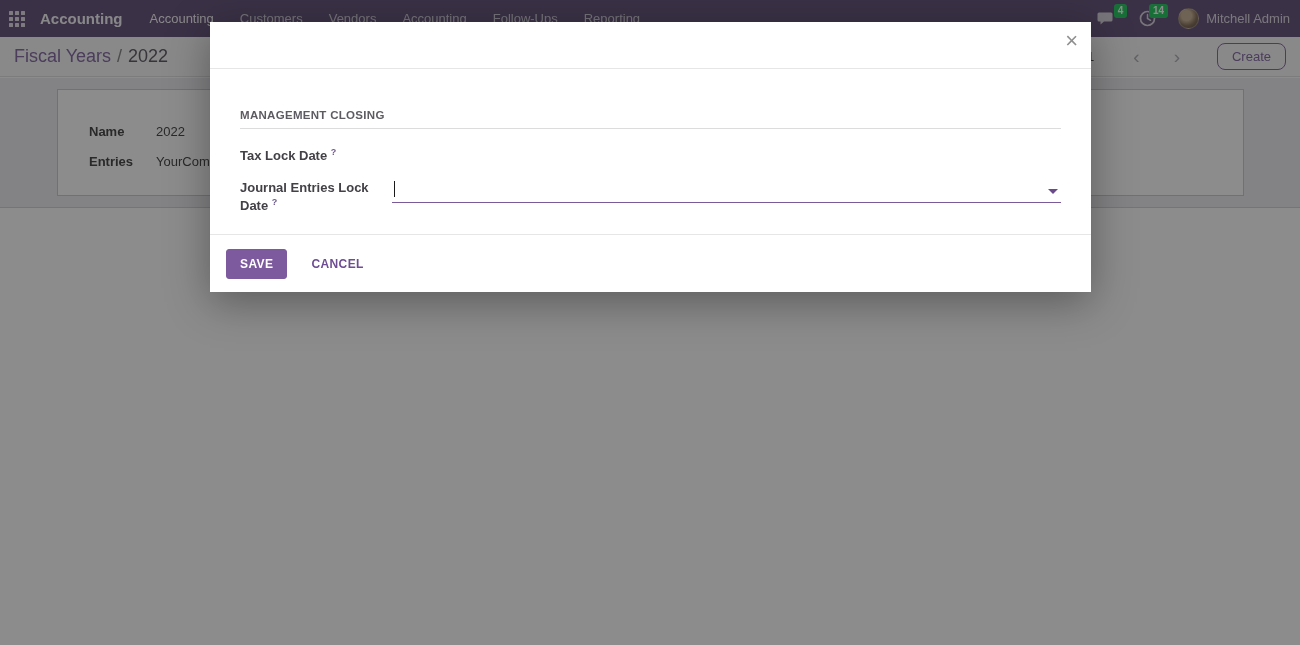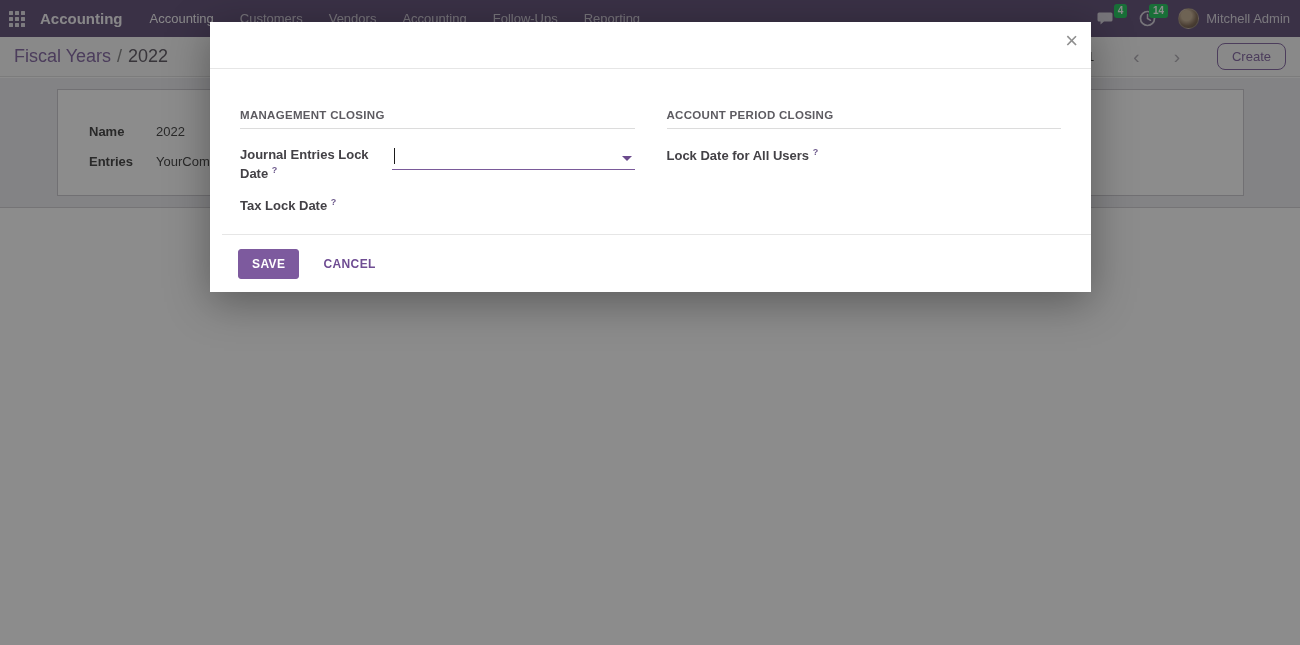--- a/index.html
+++ b/index.html
@@ -67,21 +67,21 @@
     padding-bottom:7px; border-bottom:1px solid #dcdcdc; margin-bottom:17px; }
   .m-field { display:flex; margin-bottom:14px; }
   .m-label { width:152px; font-size:13px; font-weight:600; color:#434146; line-height:1.35; flex-shrink:0; }
   .m-label sup { font-size:9px; color:#6d5a8c; }
   .m-input-wrap { flex:1; position:relative; height:24px; border-bottom:1px solid #7a5a9a; }
   .m-input { width:100%; height:22px; border:none; outline:none; font-family:inherit; font-size:13px;
     background:transparent; padding:0 14px 0 2px; }
   .caret-bar { position:absolute; left:2px; top:2px; width:1px; height:16px; background:#1a1a1a; }
   .caret-down { position:absolute; right:3px; top:10px; width:0; height:0;
     border-left:5px solid transparent; border-right:5px solid transparent; border-top:5px solid #6b4a8c; cursor:pointer; }
-  .modal-footer { height:58px; border-top:1px solid #e6e6e6; display:flex; align-items:center; padding:0 16px;margin-left:12px; }
+  .modal-footer { height:58px; border-top:1px solid #e6e6e6; display:flex; align-items:center; padding:0 16px; }
   .save-btn { background:#7d5a9e; color:#fff; border:1px solid #7d5a9e; font-size:12px; font-weight:700;
     letter-spacing:0.4px; padding:7px 13px; border-radius:3px; cursor:pointer; font-family:inherit; }
   .cancel-btn { background:none; border:none; color:#6f4d93; font-size:12px; font-weight:700;
     letter-spacing:0.4px; margin-left:14px; padding:7px 10px; cursor:pointer; font-family:inherit; }
 
   .icon-svg { display:block; }
 </style>
 </head>
 <body>
 
@@ -164,42 +164,33 @@
 
   <div class="modal">
     <div class="modal-header">
       <button class="modal-close">×</button>
     </div>
     <div class="modal-body">
       <div class="col">
         <div class="section-title">MANAGEMENT CLOSING</div>
         <div class="m-field">
           <div class="m-label">
+            <span>Tax Lock Date</span>
+            <sup>?</sup>
+          </div>
+        </div>
+        <div class="m-field">
+          <div class="m-label">
             <span>Journal Entries Lock Date</span>
             <sup>?</sup>
           </div>
           <div class="m-input-wrap">
             <input class="m-input" type="text" value="" style="">
             <span class="caret-bar"></span>
             <span class="caret-down"></span>
-          </div>
-        </div>
-        <div class="m-field">
-          <div class="m-label">
-            <span>Tax Lock Date</span>
-            <sup>?</sup>
-          </div>
-        </div>
-      </div>
-      <div class="col">
-        <div class="section-title">ACCOUNT PERIOD CLOSING</div>
-        <div class="m-field">
-          <div class="m-label" style="width:auto">
-            <span>Lock Date for All Users</span>
-            <sup>?</sup>
           </div>
         </div>
       </div>
     </div>
     <div class="modal-footer">
       <button class="save-btn">SAVE</button>
       <button class="cancel-btn">CANCEL</button>
     </div>
   </div>
 

